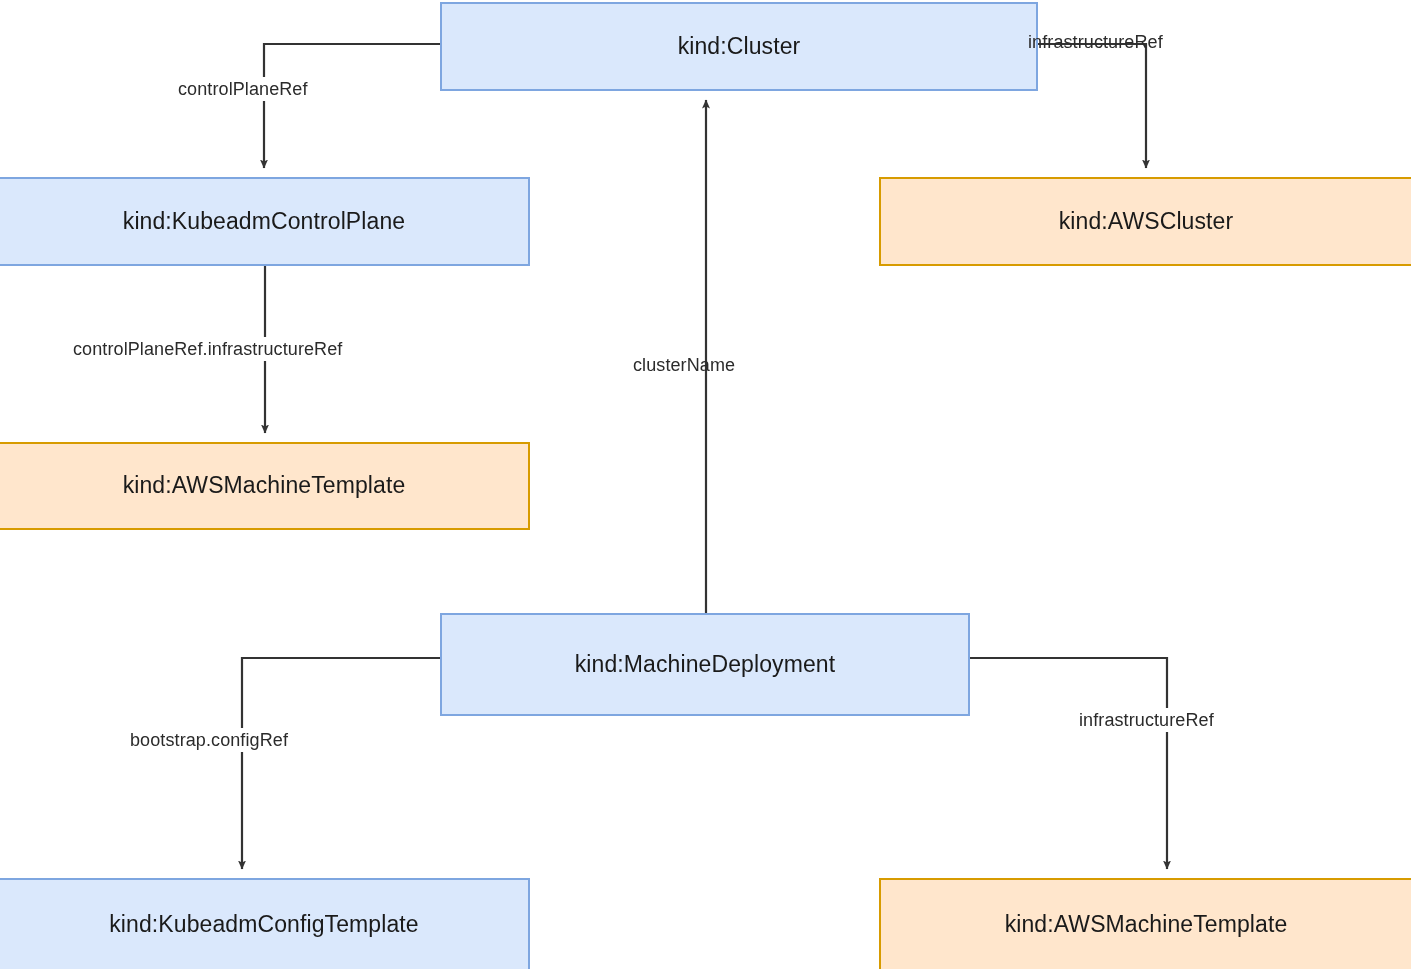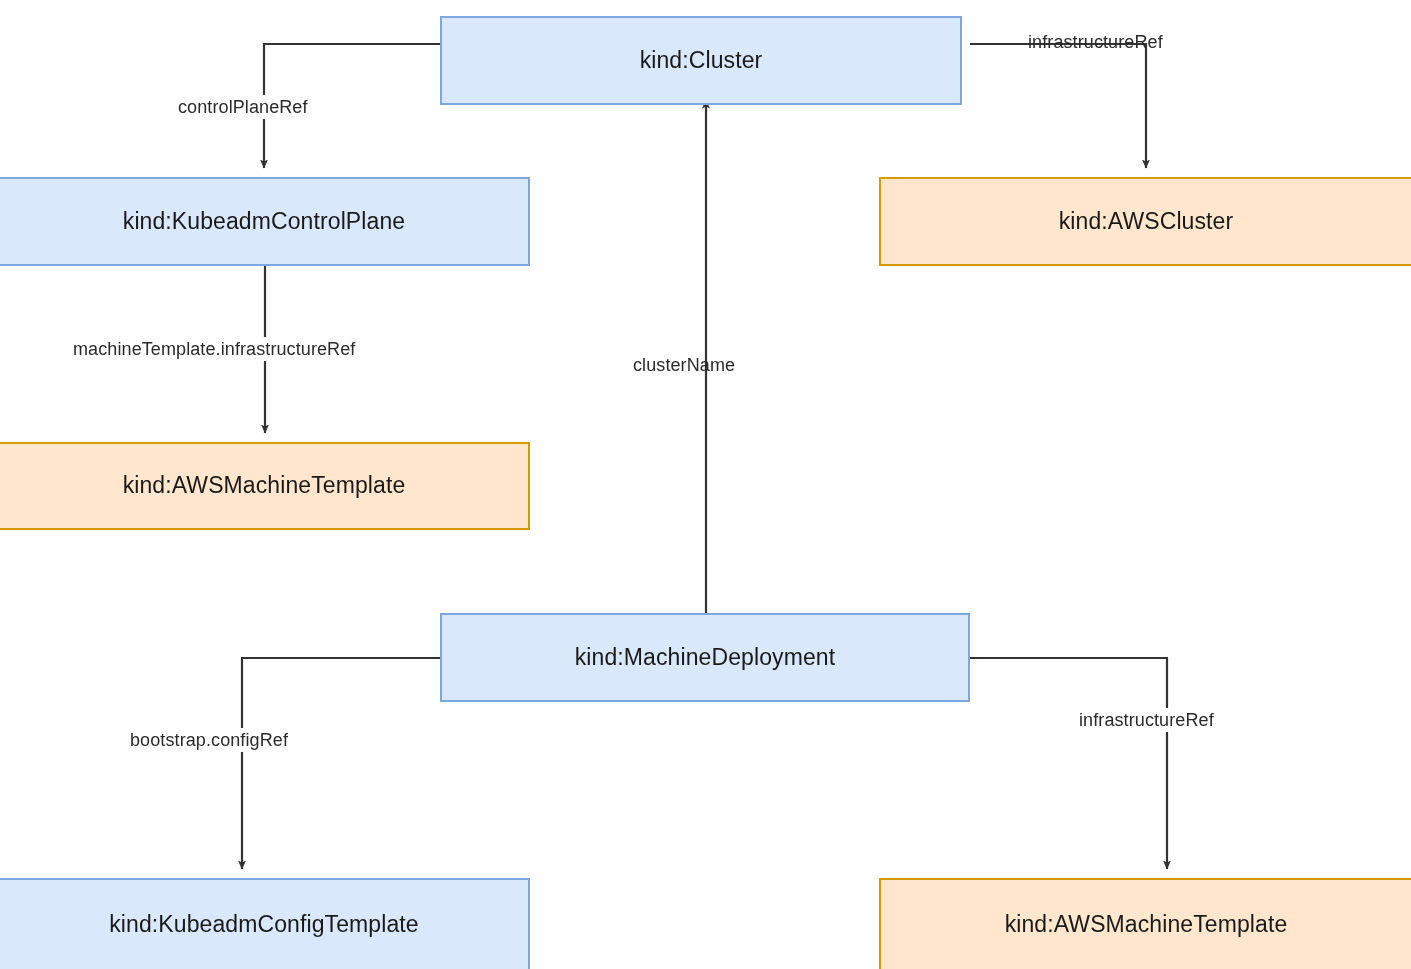--- a/index.html
+++ b/index.html
@@ -75,44 +75,44 @@
         <path d="M 440 44 L 264 44 L 264 168" fill="none" stroke="#333333" stroke-width="2.2" marker-end="url(#arrowhead)"></path>
         <path d="M 970 44 L 1146 44 L 1146 168" fill="none" stroke="#333333" stroke-width="2.2" marker-end="url(#arrowhead)"></path>
         <path d="M 265 266 L 265 433" fill="none" stroke="#333333" stroke-width="2.2" marker-end="url(#arrowhead)"></path>
         <path d="M 706 613 L 706 100" fill="none" stroke="#333333" stroke-width="2.2" marker-end="url(#arrowhead)"></path>
         <path d="M 440 658 L 242 658 L 242 869" fill="none" stroke="#333333" stroke-width="2.2" marker-end="url(#arrowhead)"></path>
         <path d="M 970 658 L 1167 658 L 1167 869" fill="none" stroke="#333333" stroke-width="2.2" marker-end="url(#arrowhead)"></path>
       </g>
   </svg>
 
   <div id="nodes-layer">
-      <div class="node blue" style="left: 440px; top: 16px; width: 522px; height: 89px; justify-content: center;">
+      <div class="node blue" style="left: 440px; top: 2px; width: 598px; height: 89px; justify-content: center;">
         <span>kind:Cluster</span>
       </div>
       <div class="node blue" style="left: -2px; top: 177px; width: 532px; height: 89px;">
         <span>kind:KubeadmControlPlane</span>
       </div>
       <div class="node orange" style="left: 879px; top: 177px; width: 534px; height: 89px;">
         <span>kind:AWSCluster</span>
       </div>
       <div class="node orange" style="left: -2px; top: 442px; width: 532px; height: 88px;">
         <span>kind:AWSMachineTemplate</span>
       </div>
-      <div class="node blue" style="left: 440px; top: 613px; width: 530px; height: 89px;">
+      <div class="node blue" style="left: 440px; top: 613px; width: 530px; height: 103px;">
         <span>kind:MachineDeployment</span>
       </div>
       <div class="node blue" style="left: -2px; top: 878px; width: 532px; height: 93px;">
         <span>kind:KubeadmConfigTemplate</span>
       </div>
       <div class="node orange" style="left: 879px; top: 878px; width: 534px; height: 93px;">
         <span>kind:AWSMachineTemplate</span>
       </div>
     </div>
   <div id="labels-layer">
-      <div class="edge-label boxed" style="left: 176px; top: 77px; margin-top: 18px;">controlPlaneRef</div>
+      <div class="edge-label boxed" style="left: 176px; top: 77px;">controlPlaneRef</div>
       <div class="edge-label plain" style="left: 1028px; top: 33px;">infrastructureRef</div>
-      <div class="edge-label boxed" style="left: 71px; top: 337px;">machineTemplate.infrastructureRef</div>
+      <div class="edge-label boxed" style="left: 71px; top: 337px;">controlPlaneRef.infrastructureRef</div>
       <div class="edge-label plain" style="left: 633px; top: 356px;">clusterName</div>
       <div class="edge-label boxed" style="left: 128px; top: 728px;">bootstrap.configRef</div>
       <div class="edge-label boxed" style="left: 1077px; top: 708px;">infrastructureRef</div>
     </div>
 
 </div>
 
 </body></html>

